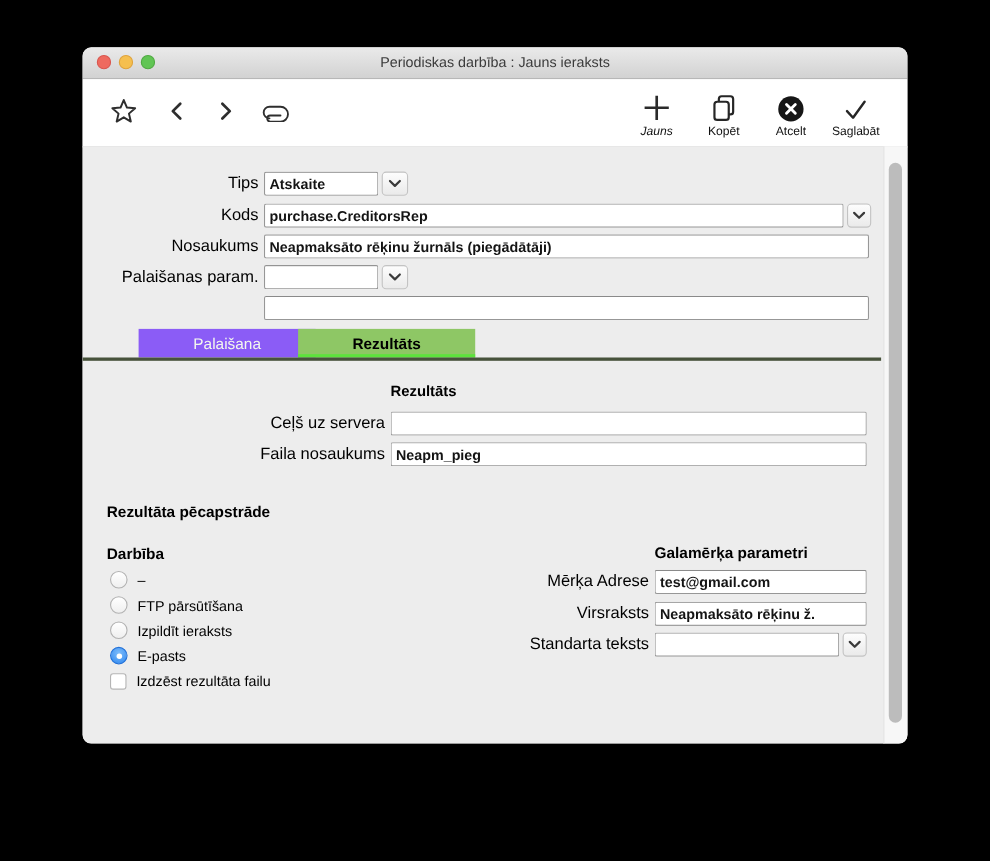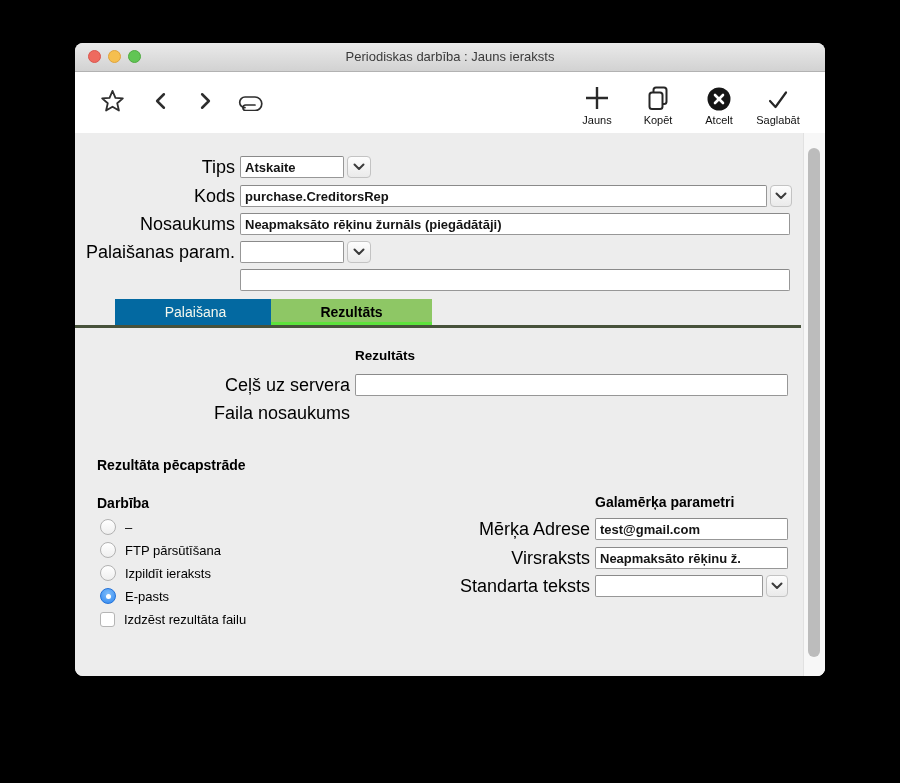--- a/index.html
+++ b/index.html
@@ -29,33 +29,33 @@
   .toolbar{
     position:absolute;top:29px;left:0;right:0;height:61px;background:#ffffff;
     border-bottom:1px solid #c9c9c9;
   }
   .tool-icon{position:absolute;top:14px;display:flex;align-items:center;justify-content:center;width:34px;height:30px;}
   .tool-btn{position:absolute;top:8px;width:62px;text-align:center;cursor:default;}
   .tool-btn .ic{height:32px;display:flex;align-items:flex-end;justify-content:center;}
   .tool-btn .lbl{font-size:11px;color:#111;margin-top:2px;}
   
   .content{position:absolute;top:90px;left:0;right:0;bottom:0;background:#ededed;}
-  .flabel{position:absolute;height:22px;line-height:22px;font-size:18px;color:#000;text-align:right;}
+  .flabel{position:absolute;height:22px;line-height:22px;font-size:15px;color:#000;text-align:right;}
   .txt{
     position:absolute;height:22px;box-sizing:border-box;border:1px solid #979797;border-top-color:#8a8a8a;
     background:#fff;font-size:13px;font-family:inherit;padding:0 4px;border-radius:2px;color:#141414;outline:none;font-weight:bold;
   }
   .combo-btn{
     position:absolute;height:22px;width:24px;box-sizing:border-box;
     background:linear-gradient(#fdfdfd,#eaeaea);border:1px solid #c3c3c3;border-radius:4px;
     display:flex;align-items:center;justify-content:center;
   }
   
   .tab{position:absolute;top:166px;height:26px;line-height:26px;text-align:center;font-size:14px;}
-  .tab-inactive{left:40px;width:161px;background:#0369a1;color:#f3f7ee;}
+  .tab-inactive{left:51px;width:161px;background:#8b5cf6;color:#f3f7ee;}
   .tab-active{left:196px;width:161px;background:#8ec765;color:#000;font-weight:bold;}
   .tab-underline{position:absolute;left:196px;top:189px;width:161px;height:3px;background:#5de33c;}
   .tab-line{position:absolute;left:0;top:192px;width:726px;height:3px;background:#47523b;}
   .heading{position:absolute;font-size:14px;font-weight:bold;color:#000;}
   
   .choice-row{position:absolute;left:25px;height:18px;display:flex;align-items:center;font-size:13px;color:#000;}
   .choice-row .clabel{margin-left:9px;}
   .radio{width:16px;height:16px;border-radius:50%;box-sizing:border-box;background:linear-gradient(#ffffff,#efefef);border:1px solid #b2b2b2;position:relative;flex:none;}
   .radio.selected{background:radial-gradient(circle at 50% 35%,#7fbdfa,#2e87f0);border:1px solid #2472d8;}
   .radio.selected::after{content:"";position:absolute;left:4.5px;top:4.5px;width:5px;height:5px;border-radius:50%;background:#fff;}
@@ -91,21 +91,21 @@
       <svg width="13" height="18" viewBox="0 0 10 16">
           <polyline points="2,2 8,8 2,14" fill="none" stroke="#2e2e2e" stroke-width="2.2" stroke-linecap="round" stroke-linejoin="round"></polyline>
         </svg>
     </div>
     <div class="tool-icon" style="left:156px;width:38px;">
       <svg width="30" height="19" viewBox="0 0 30 19">
           <path d="M10 15.6 a5.3 5.3 0 0 1 0 -10.6 h10 a6.8 6.8 0 0 1 0 13.6 h-9.3 a2.8 2.8 0 0 1 0 -5.6 h9.3" fill="none" stroke="#2e2e2e" stroke-width="1.7" stroke-linecap="round"></path>
         </svg>
     </div>
 
-    <div class="tool-btn" style="left:491px;">
+    <div class="tool-btn" style="left:491px;font-style:italic;">
       <div class="ic">
         <svg width="28" height="28" viewBox="0 0 28 28">
             <line x1="14" y1="3" x2="14" y2="25" stroke="#2a2a2a" stroke-width="2.4"></line>
             <line x1="3" y1="14" x2="25" y2="14" stroke="#2a2a2a" stroke-width="2.4"></line>
           </svg>
       </div>
       <div class="lbl">Jauns</div>
     </div>
     <div class="tool-btn" style="left:552px;">
       <div class="ic">
@@ -172,20 +172,21 @@
     <div class="tab tab-active">Rezultāts</div>
     <div class="tab-underline"></div>
     <div class="tab-line"></div>
 
     <div class="heading" style="left:280px;top:215px;font-size:13.5px;">Rezultāts</div>
 
     <div class="flabel" style="left:80px;width:195px;top:241px;">Ceļš uz servera</div>
     <input class="txt" style="left: 280px; top: 241px; width: 433px;" value="">
 
     <div class="flabel" style="left:80px;width:195px;top:269px;">Faila nosaukums</div>
+    <input class="txt" style="left: 280px; top: 269px; width: 433px;" value="Neapm_pieg">
 
     <div class="heading" style="left:22px;top:324px;">Rezultāta pēcapstrāde</div>
     <div class="heading" style="left:22px;top:362px;">Darbība</div>
 
     <div class="choice-row" style="top:385px;">
       <span class="radio"></span>
       <span class="clabel">–</span>
     </div>
     <div class="choice-row" style="top:408px;">
       <span class="radio"></span>

